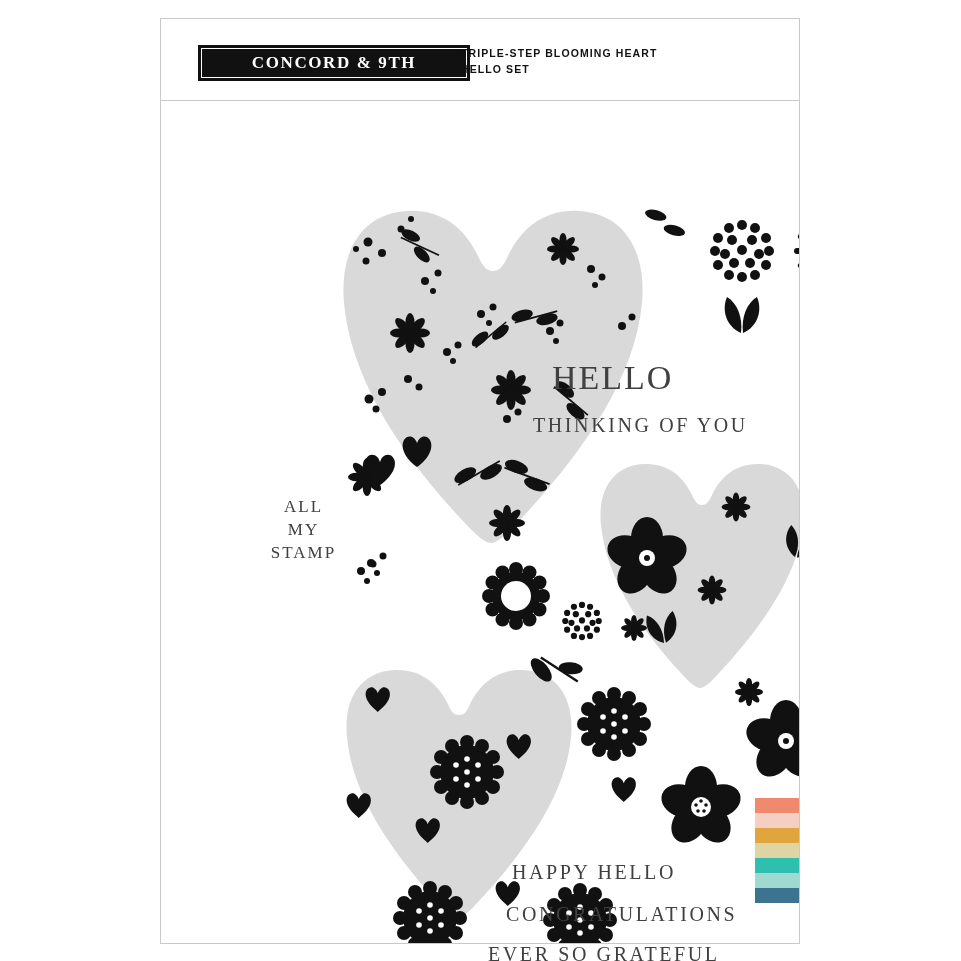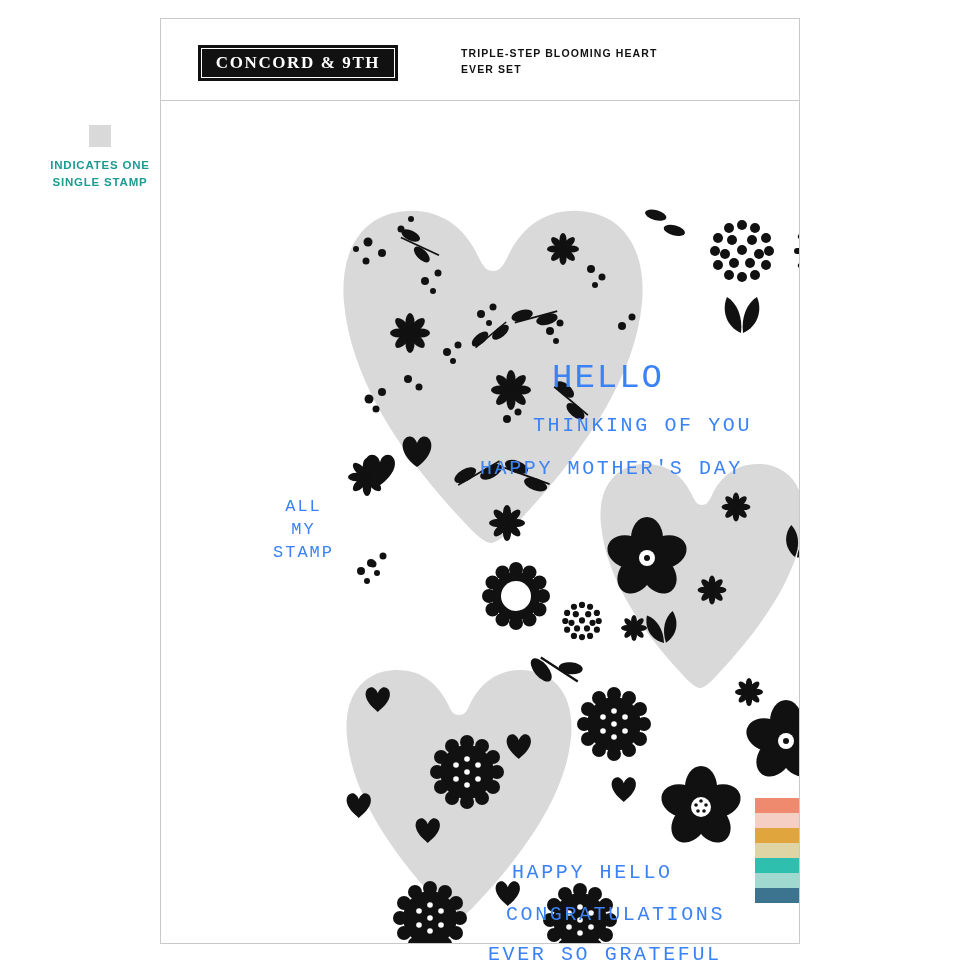--- a/index.html
+++ b/index.html
@@ -63,21 +63,21 @@
     width: 100%;
     height: 82px;
     border-bottom: 1px solid #c9c9c9;
     box-sizing: border-box;
   }
 
   .logo {
     position: absolute;
     left: 37px;
     top: 26px;
-    width: 200px;
+    width: 272px;
     height: 36px;
     background: #111111;
     border: 3px solid #111111;
     box-sizing: border-box;
     display: flex;
     align-items: center;
     justify-content: center;
   }
   .logo-inner {
     width: 100%;
@@ -121,22 +121,22 @@
 
   .svg-layer {
     position: absolute;
     left: 0; top: 0;
     width: 638px;
     height: 842px;
   }
 
   .sentiment {
     position: absolute;
-    color: #3b82f6;
-    font-family: Liberation Mono, monospace;
+    color: #404040;
+    font-family: Liberation Serif, serif;
     white-space: nowrap;
   }
   .s-hello {
     font-size: 34px;
     letter-spacing: 2px;
     font-weight: normal;
   }
   .s-med {
     font-size: 20px;
     letter-spacing: 2.6px;
@@ -169,39 +169,32 @@
   .chip {
     width: 44px;
     height: 15px;
   }
 </style>
 </head>
 <body>
 
 <div id="stage">
 
-  <div class="legend">
-    <div class="legend-swatch" style="background: rgb(217, 217, 217);"></div>
-    <div class="legend-text" style="color: rgb(26, 156, 146);">
-      <span>INDICATES ONE</span><br>
-      <span>SINGLE STAMP</span>
-    </div>
-  </div>
 
   <div class="package">
 
     <div class="header">
       <div class="logo">
         <div class="logo-inner">
           <span class="logo-text">CONCORD &amp; 9TH</span>
         </div>
       </div>
       <div class="title-block">
         <span>TRIPLE-STEP BLOOMING HEART</span><br>
-        <span>EVER SET</span>
+        <span>HELLO SET</span>
       </div>
     </div>
 
     <div class="canvas">
 
       <svg class="svg-layer" viewBox="0 0 638 842" xmlns="http://www.w3.org/2000/svg">
         <defs>
 
           <g id="flwr-dense">
             <circle cx="0" cy="0" r="26" fill="#111"></circle>
@@ -760,21 +753,20 @@
           <path d="M0,0 c-3,-12 6,-18 12,-15 4,2 6,6 7,9 1,-3 3,-7 7,-9 6,-3 15,3 12,15 -3,12 -17,22 -19,24 -2,-2 -16,-12 -19,-24 Z" transform="translate(186,702) scale(0.62)"></path>
           <path d="M0,0 c-3,-12 6,-18 12,-15 4,2 6,6 7,9 1,-3 3,-7 7,-9 6,-3 15,3 12,15 -3,12 -17,22 -19,24 -2,-2 -16,-12 -19,-24 Z" transform="translate(451,686) scale(0.62)"></path>
           <path d="M0,0 c-3,-12 6,-18 12,-15 4,2 6,6 7,9 1,-3 3,-7 7,-9 6,-3 15,3 12,15 -3,12 -17,22 -19,24 -2,-2 -16,-12 -19,-24 Z" transform="translate(255,727) scale(0.62)"></path>
           <path d="M0,0 c-3,-12 6,-18 12,-15 4,2 6,6 7,9 1,-3 3,-7 7,-9 6,-3 15,3 12,15 -3,12 -17,22 -19,24 -2,-2 -16,-12 -19,-24 Z" transform="translate(335,790) scale(0.62)"></path>
           <path d="M0,0 c-3,-12 6,-18 12,-15 4,2 6,6 7,9 1,-3 3,-7 7,-9 6,-3 15,3 12,15 -3,12 -17,22 -19,24 -2,-2 -16,-12 -19,-24 Z" transform="translate(335,876) scale(0.62)"></path>
         </g>
       </svg>
 
       <div class="sentiment s-hello" style="left:391px; top:258px;">HELLO</div>
       <div class="sentiment s-med" style="left:372px; top:313px;">THINKING OF YOU</div>
-      <div class="sentiment s-med" style="left:319px; top:356px;">HAPPY MOTHER'S DAY</div>
 
       <div class="sentiment s-allmy" style="left:55px; top:395px; width:175px;">
         <span>ALL</span><br>
         <span>MY</span><br>
         <span>STAMP</span>
       </div>
 
       <div class="sentiment s-med" style="left:351px; top:760px;">HAPPY HELLO</div>
       <div class="sentiment s-med" style="left:345px; top:802px;">CONGRATULATIONS</div>
       <div class="sentiment s-med" style="left:327px; top:842px;">EVER SO GRATEFUL</div>

